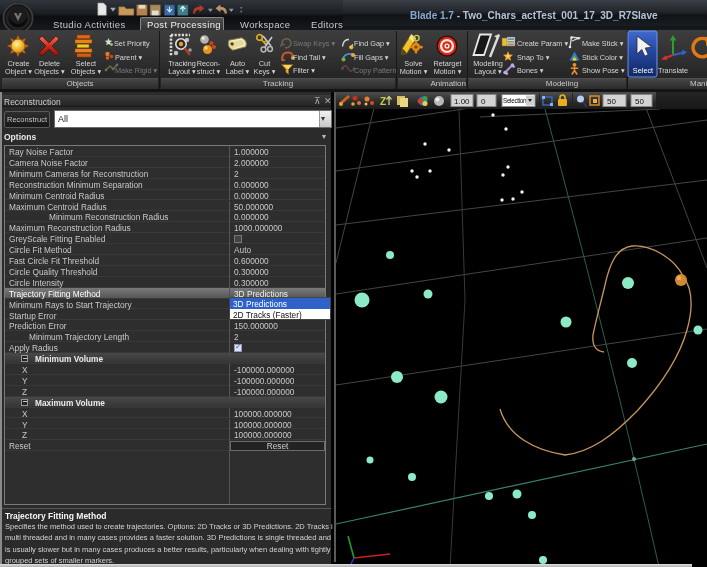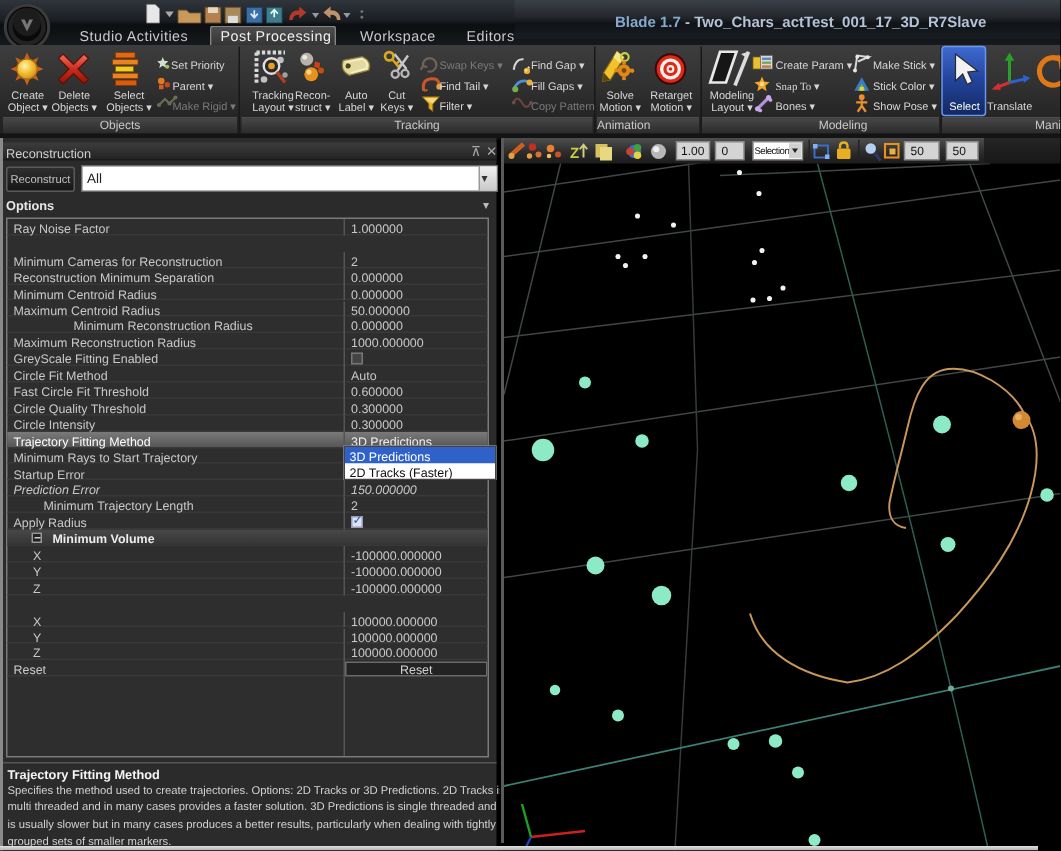--- a/index.html
+++ b/index.html
@@ -57,21 +57,21 @@
 <div class="abs txt" style="left:53px;top:19px;font-size:9.5px;letter-spacing:0.35px;color:#c9c9c9;">Studio Activities</div>
 <div class="abs" style="left:140px;top:16.5px;width:84px;height:13.5px;background:linear-gradient(#4e4e4e,#333333);border:1px solid #858585;border-bottom:none;border-radius:2px 2px 0 0;"></div>
 <div class="abs txt" style="left:147px;top:19px;font-size:9.5px;letter-spacing:0.35px;color:#f0f0f0;">Post Processing</div>
 <div class="abs txt" style="left:240px;top:19px;font-size:9.5px;letter-spacing:0.35px;color:#c9c9c9;">Workspace</div>
 <div class="abs txt" style="left:311px;top:19px;font-size:9.5px;letter-spacing:0.35px;color:#c9c9c9;">Editors</div>
 
 <div class="abs" style="left:0;top:30px;width:707px;height:62px;background:linear-gradient(#3d3d3d 0%,#323232 40%,#272727 70%,#202020 100%);"></div>
 
 <div class="abs" style="left:2px;top:78px;width:156px;height:11px;background:linear-gradient(#464646,#2b2b2b);border-top:1px solid #4e4e4e;text-align:center;font-size:8px;color:#c8c8c8;">Objects</div>
 <div class="abs" style="left:161px;top:78px;width:234px;height:11px;background:linear-gradient(#464646,#2b2b2b);border-top:1px solid #4e4e4e;text-align:center;font-size:8px;color:#c8c8c8;">Tracking</div>
-<div class="abs" style="left:398px;top:78px;width:68px;height:11px;background:linear-gradient(#464646,#2b2b2b);border-top:1px solid #4e4e4e;text-align:left;font-size:8px;color:#c8c8c8;">Animation</div>
+<div class="abs" style="left:398px;top:78px;width:68px;height:11px;background:linear-gradient(#464646,#2b2b2b);border-top:1px solid #4e4e4e;text-align:right;font-size:8px;color:#c8c8c8;">Animation</div>
 <div class="abs" style="left:468px;top:78px;width:158px;height:11px;background:linear-gradient(#464646,#2b2b2b);border-top:1px solid #4e4e4e;text-align:center;font-size:8px;color:#c8c8c8;"><span style="margin-left:30px;">Modeling</span></div>
 <div class="abs" style="left:628px;top:78px;width:79px;height:11px;background:linear-gradient(#464646,#2b2b2b);border-top:1px solid #4e4e4e;font-size:8px;color:#c8c8c8;padding-left:62px;">Mani</div>
 
 <div class="abs" style="left:159px;top:31px;width:1px;height:58px;background:#181818;"></div>
 <div class="abs" style="left:396px;top:31px;width:1px;height:58px;background:#181818;"></div>
 <div class="abs" style="left:467px;top:31px;width:1px;height:58px;background:#181818;"></div>
 <div class="abs" style="left:627px;top:31px;width:1px;height:58px;background:#181818;"></div>
 <div class="abs" style="left:0;top:89px;width:707px;height:4px;background:#141414;"></div>
 
 <svg class="abs" style="left:0;top:30px;" width="707" height="50">
@@ -309,21 +309,21 @@
 <div class="abs txt" style="left:293px;top:39px;color:#7a7a7a;">Swap Keys ▾</div>
 <div class="abs txt" style="left:293px;top:53px;">Find Tail ▾</div>
 <div class="abs txt" style="left:293px;top:66px;">Filter ▾</div>
 <div class="abs txt" style="left:354px;top:39px;">Find Gap ▾</div>
 <div class="abs txt" style="left:354px;top:53px;">Fill Gaps ▾</div>
 <div class="abs txt" style="left:354px;top:66px;color:#7a7a7a;">Copy Pattern</div>
 <div class="abs txt" style="left:395px;top:60px;width:37px;text-align:center;line-height:8px;">Solve<br>Motion ▾</div>
 <div class="abs txt" style="left:428px;top:60px;width:39px;text-align:center;line-height:8px;">Retarget<br>Motion ▾</div>
 <div class="abs txt" style="left:467px;top:60px;width:42px;text-align:center;line-height:8px;">Modeling<br>Layout ▾</div>
 <div class="abs txt" style="left:517px;top:39px;">Create Param ▾</div>
-<div class="abs txt" style="left:517px;top:53px;font-family:Liberation Serif, serif;">Snap To ▾</div>
+<div class="abs txt" style="left:517px;top:53px;">Snap To ▾</div>
 <div class="abs txt" style="left:517px;top:66px;">Bones ▾</div>
 <div class="abs txt" style="left:582px;top:39px;">Make Stick ▾</div>
 <div class="abs txt" style="left:582px;top:53px;">Stick Color ▾</div>
 <div class="abs txt" style="left:582px;top:66px;">Show Pose ▾</div>
 <div class="abs txt" style="left:629px;top:66px;width:28px;text-align:center;color:#fff;">Select</div>
 <div class="abs txt" style="left:658px;top:66px;">Translate</div>
 <div class="abs txt" style="left:693px;top:66px;margin-left:24px;">Rota</div>
 
 <div class="abs" style="left:0;top:92px;width:331px;height:475px;background:#2b2b2b;"></div>
 
@@ -341,20 +341,25 @@
 <div class="abs" style="left:2px;top:130px;width:329px;height:13px;"></div>
 <div class="abs" style="left:4px;top:132px;font-size:8.5px;font-weight:bold;color:#e8e8e8;">Options</div>
 <div class="abs" style="left:322px;top:132px;font-size:8px;color:#bbb;">▾</div>
 
 <div class="abs" id="table" style="left:4px;top:145px;width:322px;height:360px;border:1px solid #7a7a7a;background:#2e2e2e;">
     <div style="position:absolute;left:0;top:0px;width:320px;height:10.9px;border-bottom:1px solid #383838;">
       <div style="position:absolute;left:4px;top:1px;font-size:8.3px;color:#c9c9c9;white-space:nowrap;">Ray Noise Factor</div>
       <div style="position:absolute;left:224px;top:0;width:1px;height:10.9px;background:#555;"></div>
       <div style="position:absolute;left:229px;top:1px;font-size:8.3px;color:#c9c9c9;">1.000000</div>
     </div>
+    <div style="position:absolute;left:0;top:10.9px;width:320px;height:10.9px;border-bottom:1px solid #383838;">
+      <div style="position:absolute;left:4px;top:1px;font-size:8.3px;color:#c9c9c9;white-space:nowrap;">Camera Noise Factor</div>
+      <div style="position:absolute;left:224px;top:0;width:1px;height:10.9px;background:#555;"></div>
+      <div style="position:absolute;left:229px;top:1px;font-size:8.3px;color:#c9c9c9;">2.000000</div>
+    </div>
     <div style="position:absolute;left:0;top:21.8px;width:320px;height:10.9px;border-bottom:1px solid #383838;">
       <div style="position:absolute;left:4px;top:1px;font-size:8.3px;color:#c9c9c9;white-space:nowrap;">Minimum Cameras for Reconstruction</div>
       <div style="position:absolute;left:224px;top:0;width:1px;height:10.9px;background:#555;"></div>
       <div style="position:absolute;left:229px;top:1px;font-size:8.3px;color:#c9c9c9;">2</div>
     </div>
     <div style="position:absolute;left:0;top:32.7px;width:320px;height:10.9px;border-bottom:1px solid #383838;">
       <div style="position:absolute;left:4px;top:1px;font-size:8.3px;color:#c9c9c9;white-space:nowrap;">Reconstruction Minimum Separation</div>
       <div style="position:absolute;left:224px;top:0;width:1px;height:10.9px;background:#555;"></div>
       <div style="position:absolute;left:229px;top:1px;font-size:8.3px;color:#c9c9c9;">0.000000</div>
     </div>
@@ -409,21 +414,21 @@
       <div style="position:absolute;left:229px;top:1px;font-size:8.3px;color:#f0f0f0;">3D Predictions</div>
     </div>
     <div style="position:absolute;left:0;top:152.6px;width:320px;height:10.9px;border-bottom:1px solid #383838;">
       <div style="position:absolute;left:4px;top:1px;font-size:8.3px;color:#c9c9c9;white-space:nowrap;">Minimum Rays to Start Trajectory</div>
       <div style="position:absolute;left:224px;top:0;width:1px;height:10.9px;background:#555;"></div>
     </div>
     <div style="position:absolute;left:0;top:163.5px;width:320px;height:10.9px;border-bottom:1px solid #383838;">
       <div style="position:absolute;left:4px;top:1px;font-size:8.3px;color:#c9c9c9;white-space:nowrap;">Startup Error</div>
       <div style="position:absolute;left:224px;top:0;width:1px;height:10.9px;background:#555;"></div>
     </div>
-    <div style="position:absolute;left:0;top:174.4px;width:320px;height:10.9px;border-bottom:1px solid #383838;font-style:italic;">
+    <div style="position:absolute;left:0;top:174.4px;width:320px;height:10.9px;border-bottom:1px solid #383838;">
       <div style="position:absolute;left:4px;top:1px;font-size:8.3px;color:#c9c9c9;white-space:nowrap;">Prediction Error</div>
       <div style="position:absolute;left:224px;top:0;width:1px;height:10.9px;background:#555;"></div>
       <div style="position:absolute;left:229px;top:1px;font-size:8.3px;color:#c9c9c9;">150.000000</div>
     </div>
     <div style="position:absolute;left:0;top:185.3px;width:320px;height:10.9px;border-bottom:1px solid #383838;">
       <div style="position:absolute;left:4px;top:1px;font-size:8.3px;color:#c9c9c9;white-space:nowrap;padding-left:20px;">Minimum Trajectory Length</div>
       <div style="position:absolute;left:224px;top:0;width:1px;height:10.9px;background:#555;"></div>
       <div style="position:absolute;left:229px;top:1px;font-size:8.3px;color:#c9c9c9;">2</div>
     </div>
     <div style="position:absolute;left:0;top:207.1px;width:320px;height:10.9px;border-bottom:1px solid #383838;background:linear-gradient(#484848,#353535);">
@@ -444,20 +449,25 @@
     </div>
     <div style="position:absolute;left:0;top:228.9px;width:320px;height:10.9px;border-bottom:1px solid #383838;">
       <div style="position:absolute;left:17px;top:1px;font-size:8.3px;color:#c9c9c9;white-space:nowrap;">Y</div>
       <div style="position:absolute;left:224px;top:0;width:1px;height:10.9px;background:#555;"></div>
       <div style="position:absolute;left:229px;top:1px;font-size:8.3px;color:#c9c9c9;">-100000.000000</div>
     </div>
     <div style="position:absolute;left:0;top:239.8px;width:320px;height:10.9px;border-bottom:1px solid #383838;">
       <div style="position:absolute;left:17px;top:1px;font-size:8.3px;color:#c9c9c9;white-space:nowrap;">Z</div>
       <div style="position:absolute;left:224px;top:0;width:1px;height:10.9px;background:#555;"></div>
       <div style="position:absolute;left:229px;top:1px;font-size:8.3px;color:#c9c9c9;">-100000.000000</div>
+    </div>
+    <div style="position:absolute;left:0;top:250.70000000000002px;width:320px;height:10.9px;border-bottom:1px solid #383838;background:linear-gradient(#484848,#353535);">
+      <div style="position:absolute;left:16px;top:2px;width:7px;height:7px;border:1px solid #999;background:#222;"></div>
+      <div style="position:absolute;left:17.5px;top:4.5px;width:4px;height:1px;background:#ccc;"></div>
+      <div style="position:absolute;left:30px;top:1px;font-size:8.3px;font-weight:bold;color:#ececec;">Maximum Volume</div>
     </div>
     <div style="position:absolute;left:0;top:261.6px;width:320px;height:10.9px;border-bottom:1px solid #383838;">
       <div style="position:absolute;left:17px;top:1px;font-size:8.3px;color:#c9c9c9;white-space:nowrap;">X</div>
       <div style="position:absolute;left:224px;top:0;width:1px;height:10.9px;background:#555;"></div>
       <div style="position:absolute;left:229px;top:1px;font-size:8.3px;color:#c9c9c9;">100000.000000</div>
     </div>
     <div style="position:absolute;left:0;top:272.5px;width:320px;height:10.9px;border-bottom:1px solid #383838;">
       <div style="position:absolute;left:17px;top:1px;font-size:8.3px;color:#c9c9c9;white-space:nowrap;">Y</div>
       <div style="position:absolute;left:224px;top:0;width:1px;height:10.9px;background:#555;"></div>
       <div style="position:absolute;left:229px;top:1px;font-size:8.3px;color:#c9c9c9;">100000.000000</div>

